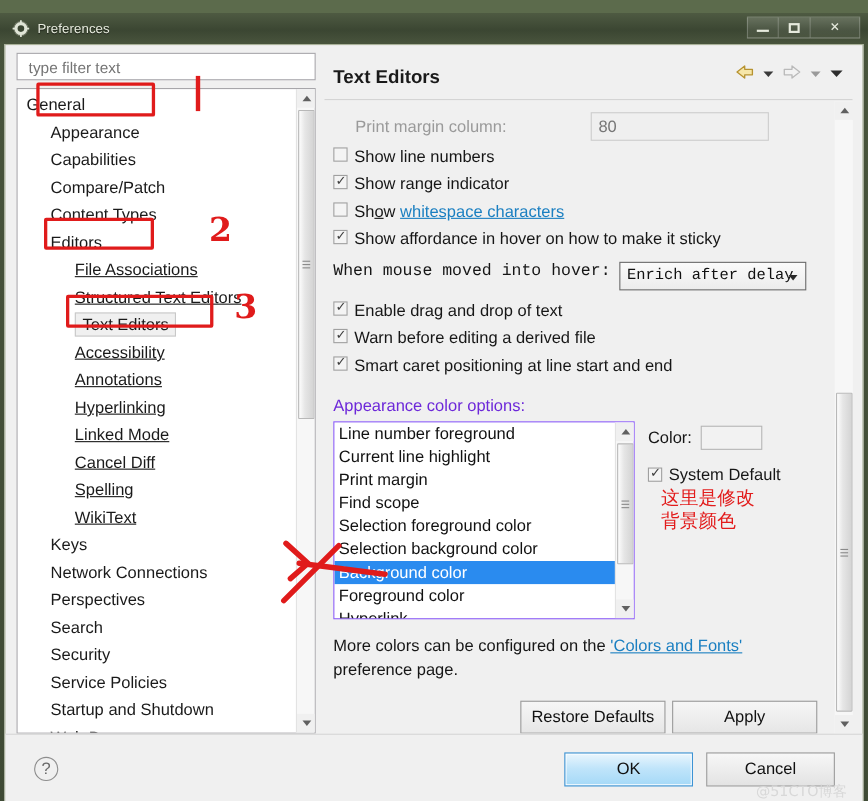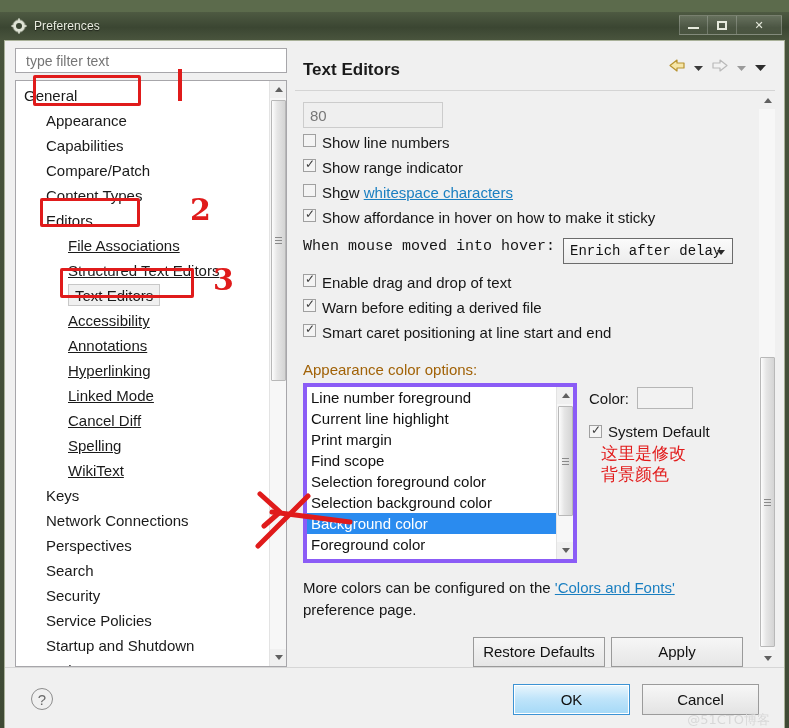--- a/index.html
+++ b/index.html
@@ -135,21 +135,21 @@
     position: absolute; left: 0; top: 44px;
     width: 480px; height: 575px; overflow: hidden;
   }
   .content-inner { position: absolute; left: 8px; top: 0; width: 450px; }
 
   .row-field {
     display: flex; align-items: center; height: 38px; margin-top: 4px;
   }
   .lbl-disabled { color: #9a9a9a; font-size: 15px; margin-left: 20px; width: 214px; }
   .num-input {
-    width: 140px; height: 26px; background: #efefef;
+    width: 162px; height: 26px; background: #efefef;
     border: 1px solid #cccccc; color: #777;
     font-size: 15px; font-family: "Liberation Sans", sans-serif;
     padding: 0 6px;
   }
 
   .cbrow { display: flex; height: 25px; }
   .cb {
     width: 13px; height: 13px; flex: none;
     border: 1px solid #a0a0a0; background: #f4f4f4;
     margin-right: 6px; position: relative;
@@ -170,26 +170,26 @@
     display: flex; align-items: center; padding: 0 6px;
     font-size: 14px; color: #111; position: relative;
   }
   .combo .caret {
     position: absolute; right: 7px; top: 11px;
     width: 0; height: 0;
     border-left: 4px solid transparent; border-right: 4px solid transparent;
     border-top: 5px solid #2a2a2a;
   }
 
-  .section-label { font-size: 15px; color: #a16207; margin: 12px 0 5px 0; }
+  .section-label { font-size: 15px; color: #6d28d9; margin: 12px 0 5px 0; }
 
   .color-area { display: flex; }
   .listbox {
     width: 274px; height: 180px; background: #fff;
-    border: 4px solid #8b5cf6; position: relative; overflow: hidden;
+    border: 1px solid #8b5cf6; position: relative; overflow: hidden;
   }
   .listbox .items { position: absolute; left: 0; top: 0; width: 256px; }
   .li {
     height: 21px; line-height: 21px; font-size: 15px;
     color: #111; padding-left: 4px; white-space: nowrap;
   }
   .li.sel { background: #2a8bef; color: #fff; }
 
   .color-right { margin-left: 12px; width: 160px; }
   .colorrow { display: flex; align-items: center; height: 30px; }
@@ -390,20 +390,21 @@
             </svg>
         </span>
       </div>
 
       <div class="title-rule"></div>
 
       <div class="content">
         <div class="content-inner">
 
           <div class="row-field">
+            <span class="lbl-disabled">Print margin column:</span>
             <input class="num-input" type="text" readonly="" value="80" style="">
           </div>
 
           <div id="checkbox-group">
               <div class="cbrow">
                 <span class="cb"></span>
                 <span class="cbtext">Show line numbers</span>
               </div>
               <div class="cbrow">
                 <span class="cb checked"></span>

